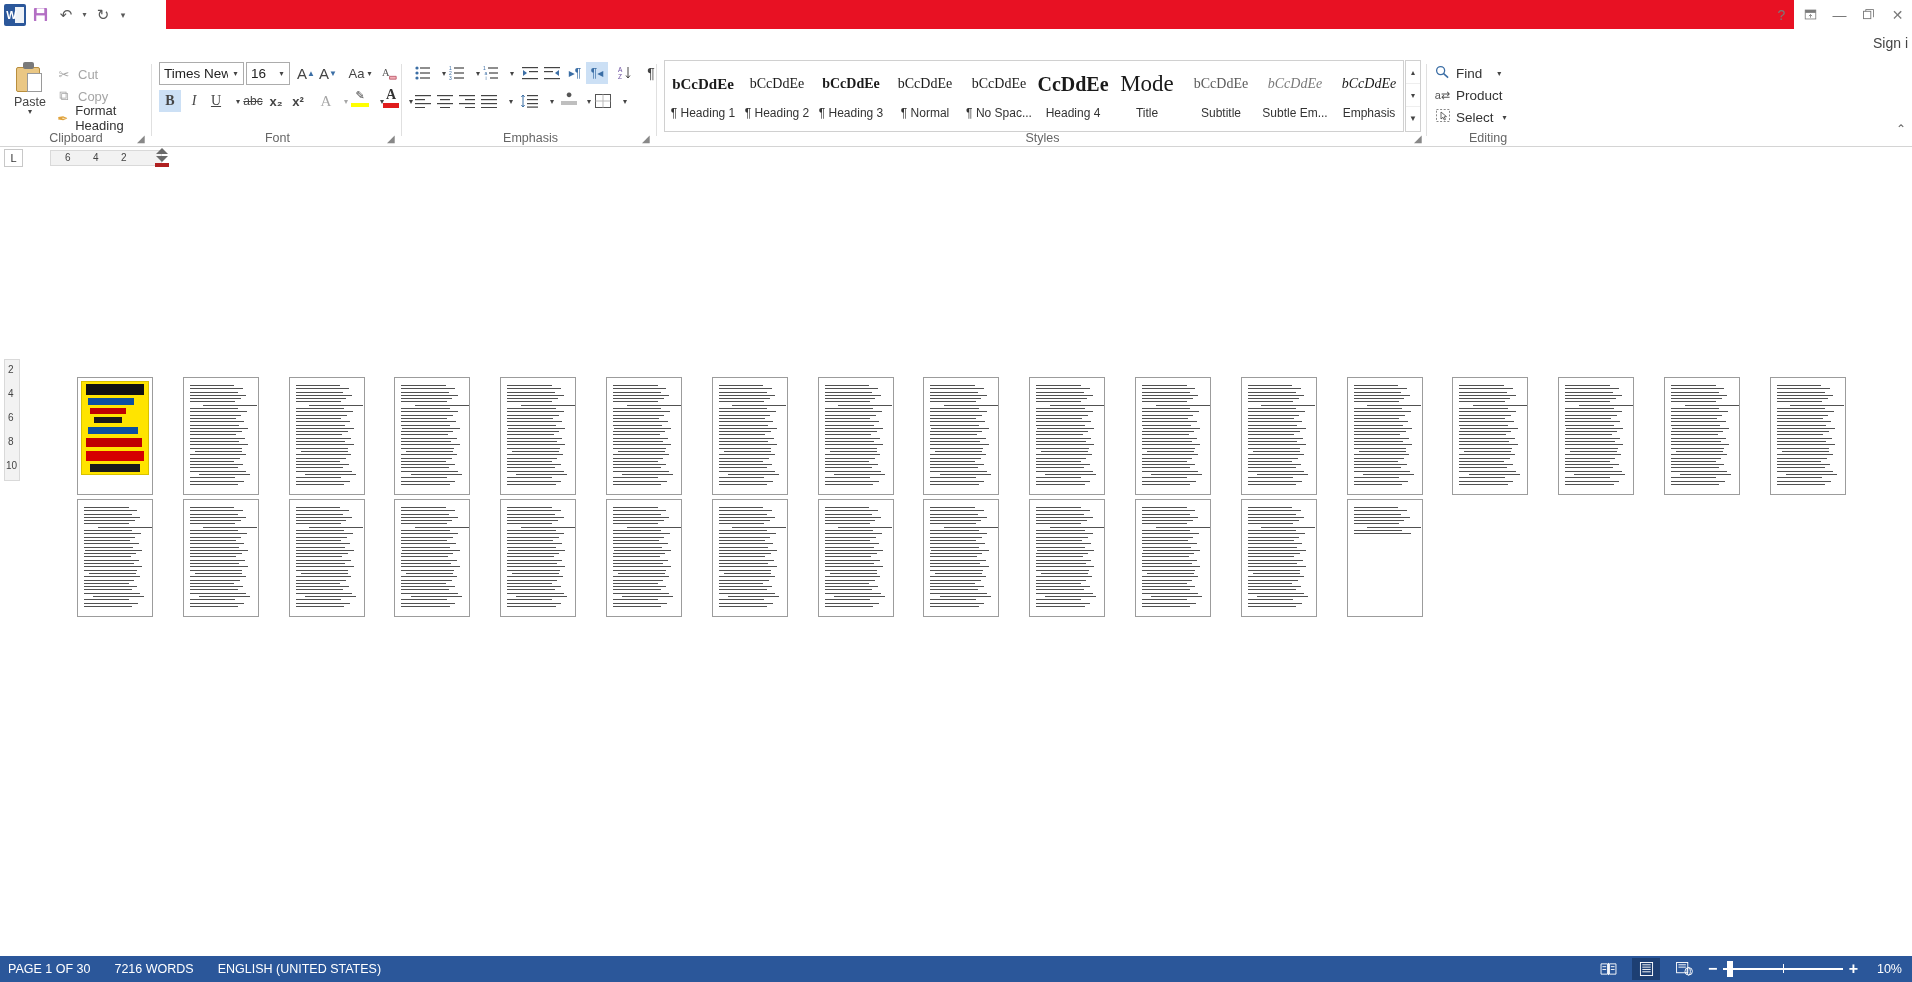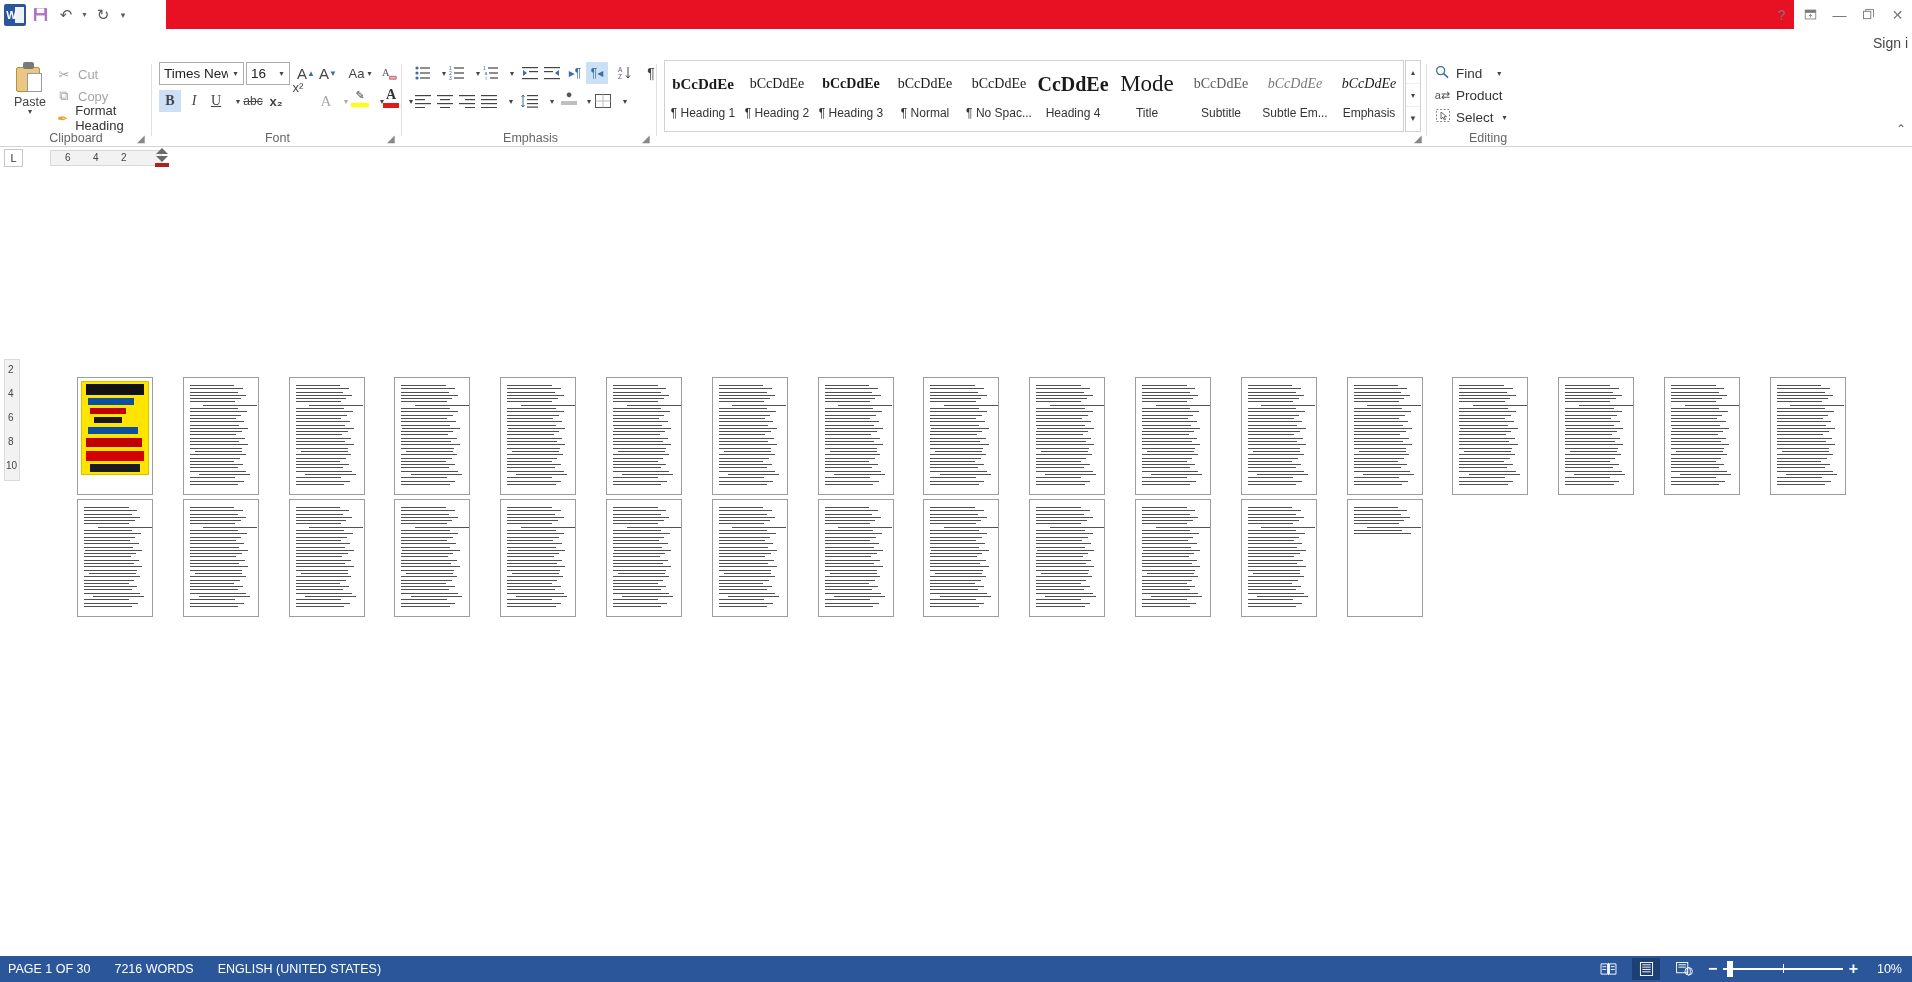--- a/index.html
+++ b/index.html
@@ -367,21 +367,21 @@
             <path d="M8 12 L15 12 L15 15 L8 15 Z" fill="#f2b0b8" stroke="#c06070"></path>
           </svg>
       </div>
 
       <div class="icon-btn on" style="position:absolute;left:6px;top:34px;width:22px;font-weight:bold;font-size:14px;font-family:'Liberation Serif',serif;">B</div>
       <div class="icon-btn" style="position:absolute;left:30px;top:34px;width:22px;font-style:italic;font-size:14px;font-family:'Liberation Serif',serif;">I</div>
       <div class="icon-btn" style="position:absolute;left:52px;top:34px;width:22px;text-decoration:underline;font-size:14px;font-family:'Liberation Serif',serif;">U</div>
       <div class="icon-btn" style="position:absolute;left:74px;top:34px;width:12px;font-size:8px;">▾</div>
       <div class="icon-btn" style="position:absolute;left:88px;top:34px;width:24px;text-decoration:line-through;font-size:12px;">abc</div>
       <div class="icon-btn" style="position:absolute;left:112px;top:34px;width:22px;font-weight:bold;font-size:13px;">x₂</div>
-      <div class="icon-btn" style="position:absolute;left:134px;top:20px;width:22px;font-weight:normal;font-size:13px;">x²</div>
+      <div class="icon-btn" style="position:absolute;left:134px;top:34px;width:22px;font-weight:bold;font-size:13px;">x²</div>
       <div class="icon-btn dis" style="position:absolute;left:162px;top:34px;width:20px;font-size:15px;font-family:'Liberation Serif',serif;">A</div>
       <div class="icon-btn dis" style="position:absolute;left:182px;top:34px;width:12px;font-size:8px;">▾</div>
       <div style="position:absolute;left:196px;top:33px;width:22px;">
         <div style="height:14px;font-size:11px;color:#444;text-align:center;">✎</div>
         <div style="height:4px;background:#ffff00;margin:0 2px;"></div>
       </div>
       <div class="icon-btn" style="position:absolute;left:218px;top:34px;width:12px;font-size:8px;">▾</div>
       <div style="position:absolute;left:228px;top:32px;width:20px;">
         <div style="height:14px;font-size:14px;font-weight:bold;color:#333;text-align:center;line-height:14px;font-family:'Liberation Serif',serif;">A</div>
         <div style="height:5px;background:#e01b1b;margin:1px 2px 0;"></div>
@@ -557,20 +557,21 @@
         <div class="stylecell" style="left:667px;">
           <div class="prev" style="font-size:14px;font-style:italic;">bCcDdEe</div>
           <div class="nm">Emphasis</div>
         </div>
       </div>
       <div class="style-scroll">
         <div>▴</div>
         <div>▾</div>
         <div style="border-bottom:none;">▼</div>
       </div>
+      <div class="group-label">Styles</div>
       <div class="dlg-launcher" style="right:2px;">◢</div>
       <div class="group-sep" style="left:768px;"></div>
     </div>
 
     <div class="group editgrp">
       <div class="edit-cmd" style="top:6px;">
         <span class="gly">
           <svg width="15" height="14" viewBox="0 0 16 15">
               <circle cx="6" cy="6" r="4.3" fill="none" stroke="#3b6ea5" stroke-width="1.4"></circle>
               <line x1="9.2" y1="9.2" x2="14" y2="13.5" stroke="#3b6ea5" stroke-width="1.6"></line>

